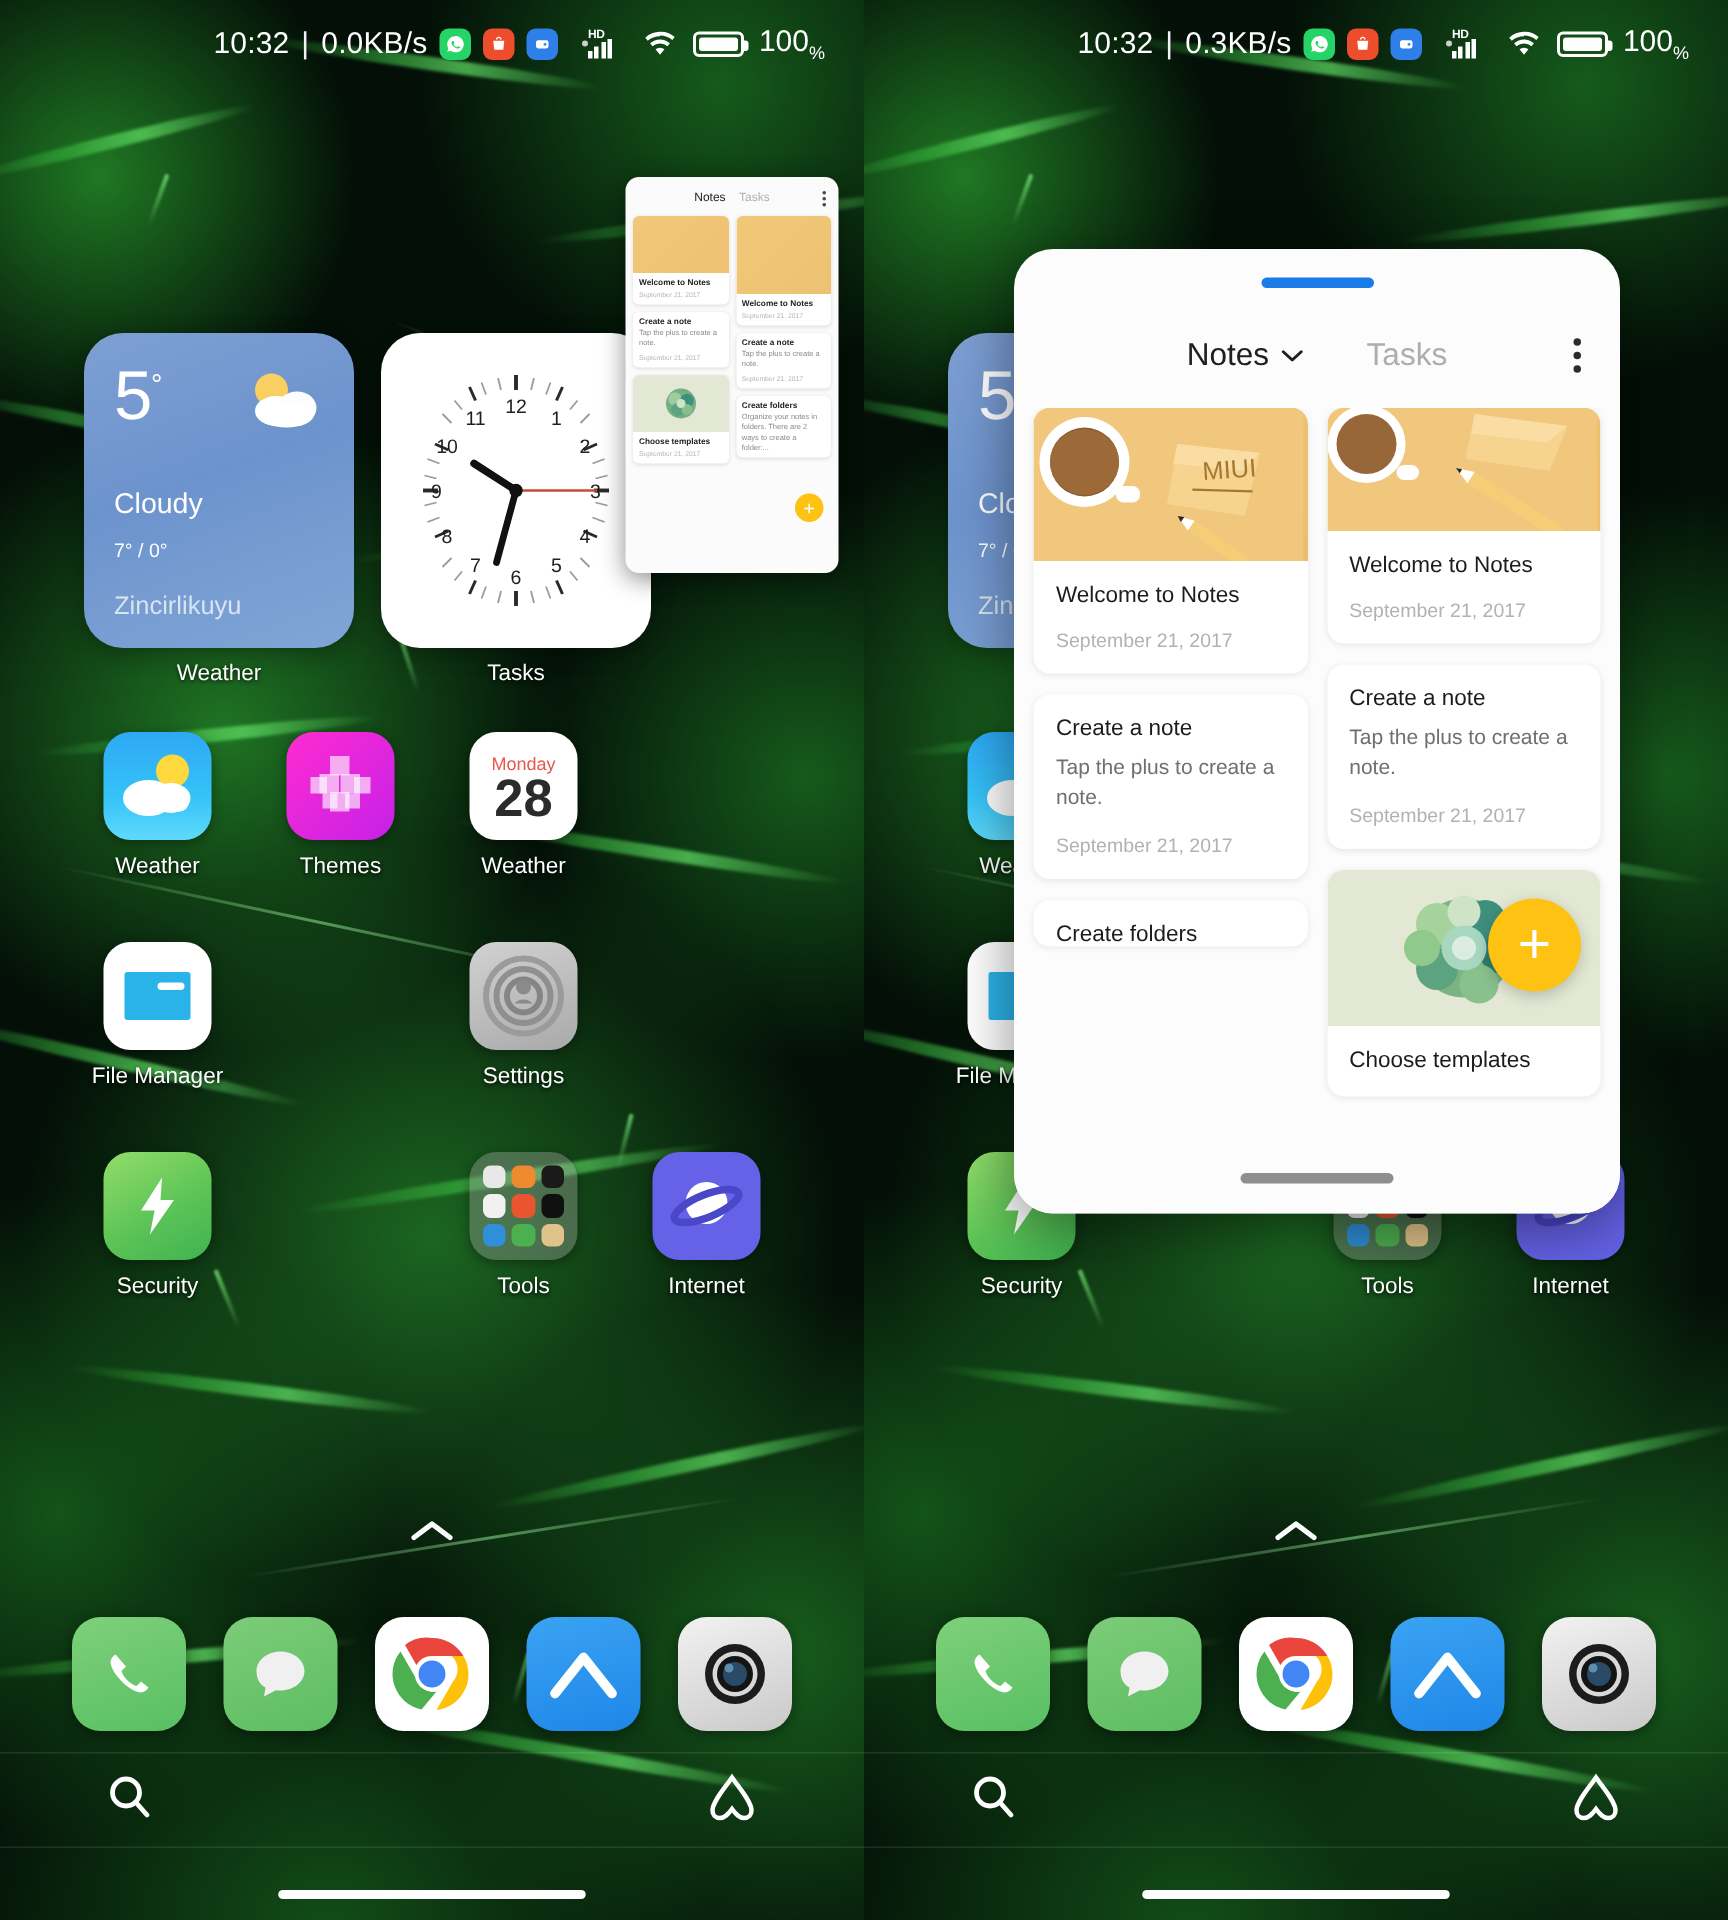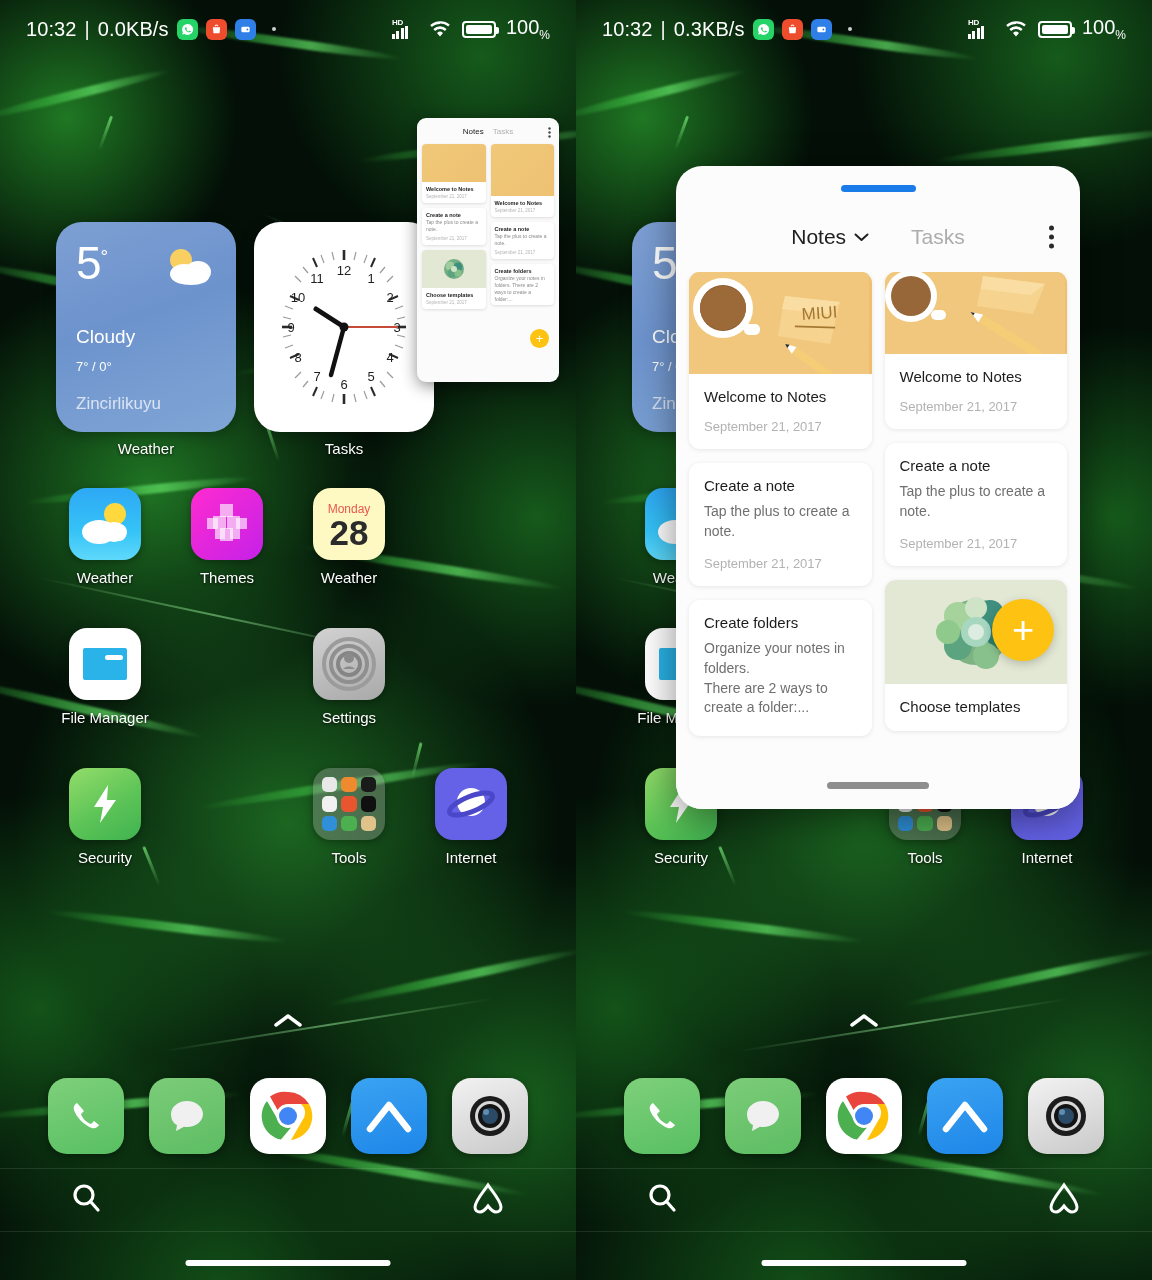--- a/index.html
+++ b/index.html
@@ -27,21 +27,21 @@
   .frond { position:absolute; height:9px; border-radius:50%;
            background:linear-gradient(90deg, rgba(14,62,18,0) 0%, rgba(60,190,66,.55) 35%, rgba(98,225,102,.7) 60%, rgba(14,62,18,0) 100%);
            filter:blur(1.1px); }
   .leaf  { position:absolute; width:3px; border-radius:3px;
            background:linear-gradient(180deg, rgba(120,235,120,.75), rgba(20,90,26,0)); filter:blur(.7px); }
   .stem  { position:absolute; height:2px; border-radius:2px;
            background:linear-gradient(90deg, rgba(150,240,150,0), rgba(160,245,160,.5), rgba(150,240,150,0)); filter:blur(.5px); }
 
   
   .statusbar { position:absolute; top:0; left:0; right:0; height:58px;
-               display:flex; align-items:center; justify-content:space-between;
+               display:flex; align-items:center; justify-content:flex-end;
                padding:0 26px; color:#fff; z-index:40; }
   .sb-left { display:flex; align-items:center; gap:8px; font-size:20px; letter-spacing:.1px; }
   .sb-sep { opacity:.95; }
   .sb-speed { font-weight:400; }
   .sb-ic { width:21px; height:21px; border-radius:6px; display:inline-flex;
            align-items:center; justify-content:center; font-size:12px; color:#fff; }
   .ic-wa { background:#25d366; }
   .ic-or { background:#ee4d2d; }
   .ic-bl { background:#2f7fe8; }
   .sb-dot { width:4px; height:4px; border-radius:50%; background:#cfcfcf; margin-left:8px; }
@@ -81,21 +81,21 @@
   .grid { position:absolute; top:488px; left:0; right:0; z-index:10; padding:0 44px; }
   .grow { display:grid; grid-template-columns:repeat(4,1fr); margin-bottom:42px; }
   .cell { display:flex; flex-direction:column; align-items:center; }
   .icon { width:72px; height:72px; border-radius:18px; position:relative; overflow:hidden;
           box-shadow:0 2px 8px rgba(0,0,0,.35); }
   .alabel { margin-top:9px; font-size:15px; color:#fff; text-shadow:0 1px 3px rgba(0,0,0,.9); }
 
   .i-weather { background:linear-gradient(180deg,#2ea8f5 0%,#35c3f7 60%,#5fd9fb 100%); }
   .i-gallery { background:#fff; }
   .i-themes  { background:linear-gradient(135deg,#ff2bd0 0%,#c521e8 100%); }
-  .i-cal     { background:#fef9c3; display:flex; flex-direction:column; align-items:center; justify-content:center; }
+  .i-cal     { background:#ffffff; display:flex; flex-direction:column; align-items:center; justify-content:center; }
   .cal-d { font-size:12px; color:#e8574b; font-weight:400; margin-top:3px; }
   .cal-n { font-size:35px; color:#2b2b2b; font-weight:700; line-height:.95; }
   .i-file { background:#fff; display:flex; align-items:center; justify-content:center; }
   .i-set  { background:linear-gradient(160deg,#d2d2d2,#a9a9a9); display:flex; align-items:center; justify-content:center; }
   .i-sec  { background:linear-gradient(150deg,#93dd6a 0%,#5dc457 55%,#3fb350 100%);
             display:flex; align-items:center; justify-content:center; }
   .i-tools{ background:rgba(150,160,150,.42); padding:9px; display:grid;
             grid-template-columns:repeat(3,1fr); grid-template-rows:repeat(3,1fr); gap:4px; }
   .i-tools span { border-radius:5px; display:block; }
   .i-net  { background:#6562e8; display:flex; align-items:center; justify-content:center; }
@@ -763,22 +763,20 @@
             <div class="ntitle">Welcome to Notes</div>
             <div class="ndate">September 21, 2017</div>
           </div>
           <div class="ncard">
             <div class="ntitle">Create a note</div>
             <div class="nbody">Tap the plus to create a note.</div>
             <div class="ndate">September 21, 2017</div>
           </div>
           <div class="ncard">
             <div class="ntitle">Create folders</div>
-            <div class="nbody" style="white-space:pre-line;padding-bottom:18px">Organize your notes in folders.
-There are 2 ways to create a folder:...</div>
           </div>
         </div>
 
         <div class="nw-col">
           <div class="ncard">
             <div class="nimg" style="height:82px">
               <svg width="180" height="82" viewBox="0 0 180 82" preserveAspectRatio="xMidYMid slice">
                 <rect width="180" height="82" fill="#f0c77c"></rect>
                 <circle cx="26" cy="24" r="26" fill="#fff"></circle>
                 <circle cx="26" cy="24" r="20" fill="#97673a"></circle>

